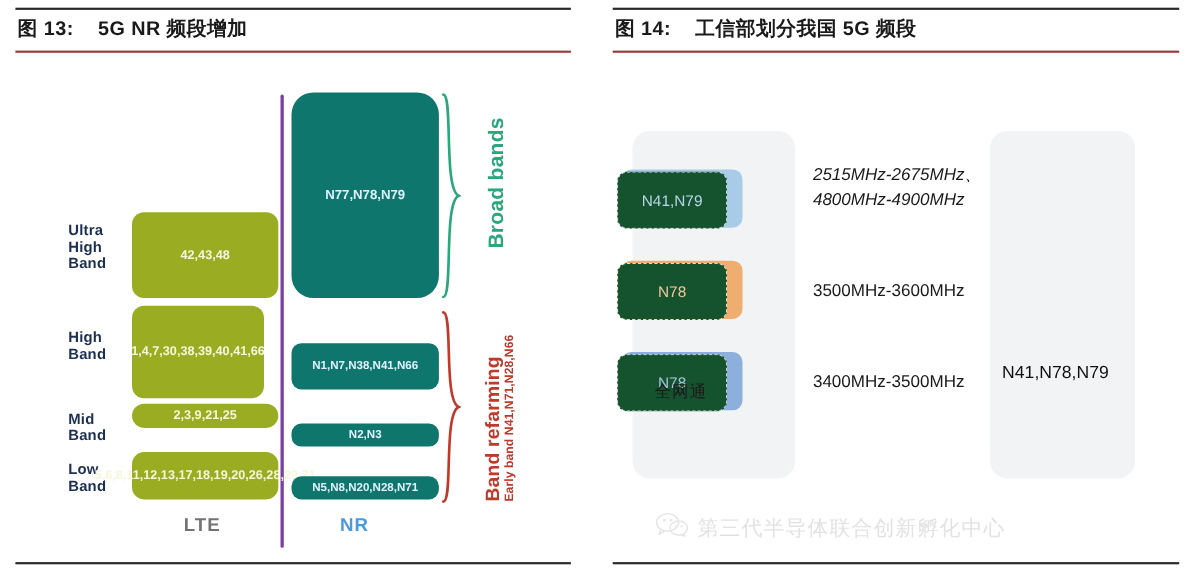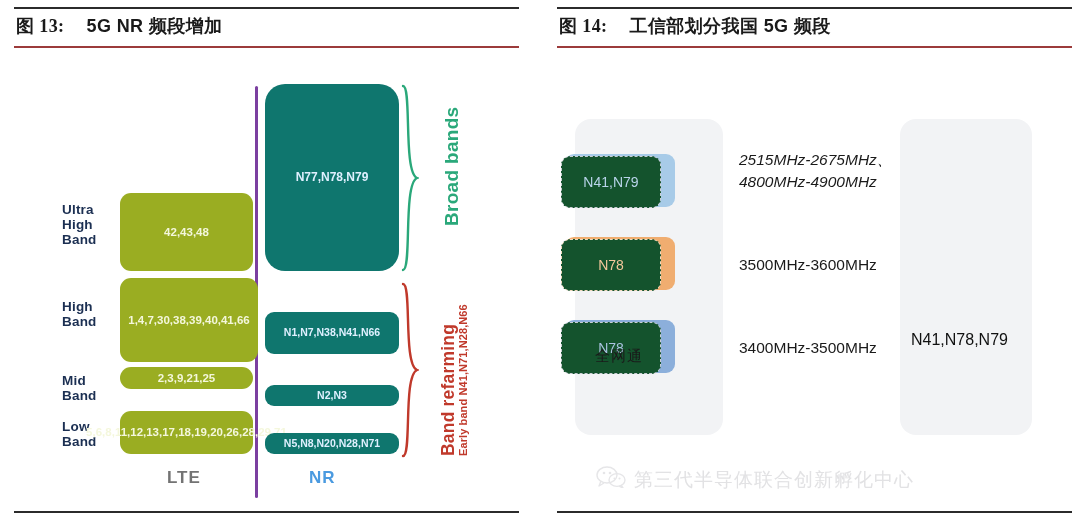--- a/index.html
+++ b/index.html
@@ -15,21 +15,21 @@
   .panel{position:absolute;top:0;height:531px;background:#fff;}
   .panel-left{left:0;width:527px;}
   .panel-right{left:543px;width:537px;}
 
   .rule-top{position:absolute;left:14px;right:8px;top:7px;height:2px;background:#2b2b2b;}
   .rule-under{position:absolute;left:14px;right:8px;top:46px;height:1.6px;background:#9c3b3b;}
   .rule-bottom{position:absolute;left:14px;right:8px;bottom:18px;height:2px;background:#2b2b2b;}
 
   .fig-head{position:absolute;left:16px;top:14px;display:flex;align-items:baseline;
             font-weight:bold;color:#1a1a1a;font-size:18px;letter-spacing:.4px;}
-  .fig-num{margin-right:22px;white-space:nowrap;font-family:Liberation Serif, serif;}
+  .fig-num{margin-right:22px;white-space:nowrap;}
   .fig-title{white-space:nowrap;}
 
   
   .lfig{position:absolute;left:0;top:56px;width:527px;height:455px;}
 
   .divider{position:absolute;left:255px;top:30px;width:3px;height:412px;
            background:#7b3fa0;border-radius:2px;}
 
   .band-label{position:absolute;color:#1b2f52;font-weight:bold;line-height:1.12;
               font-size:13.5px;text-align:left;letter-spacing:.2px;}
@@ -100,21 +100,21 @@
     <div class="lfig">
 
       <div class="divider"></div>
 
       <div class="band-label" style="left:62px;top:146px;">Ultra<br>High<br>Band</div>
       <div class="band-label" style="left:62px;top:243px;">High<br>Band</div>
       <div class="band-label" style="left:62px;top:317px;">Mid<br>Band</div>
       <div class="band-label" style="left:62px;top:363px;">Low<br>Band</div>
 
       <div class="bar lte" style="left:120px;top:137px;width:133px;height:78px;">42,43,48</div>
-      <div class="bar lte" style="left:120px;top:222px;width:138px;height:84px;padding:0 6px;box-sizing:border-box;">1,4,7,30,38,39,40,41,66</div>
+      <div class="bar lte" style="left:120px;top:222px;width:120px;height:84px;padding:0 6px;box-sizing:border-box;">1,4,7,30,38,39,40,41,66</div>
       <div class="bar lte" style="left:120px;top:311px;width:133px;height:22px;">2,3,9,21,25</div>
       <div class="bar lte" style="left:120px;top:355px;width:133px;height:43px;padding:0 5px;box-sizing:border-box;">5,6,8,11,12,13,17,18,19,20,26,28,29,71</div>
 
       <div class="bar nr big" style="left:265px;top:28px;width:134px;height:187px;">N77,N78,N79</div>
       <div class="bar nr" style="left:265px;top:256px;width:134px;height:42px;padding:0 5px;box-sizing:border-box;">N1,N7,N38,N41,N66</div>
       <div class="bar nr" style="left:265px;top:329px;width:134px;height:21px;">N2,N3</div>
       <div class="bar nr" style="left:265px;top:377px;width:134px;height:21px;">N5,N8,N20,N28,N71</div>
 
       <div class="brace" style="left:401px;top:28px;">
         <svg width="18" height="188" viewBox="0 0 18 188">

